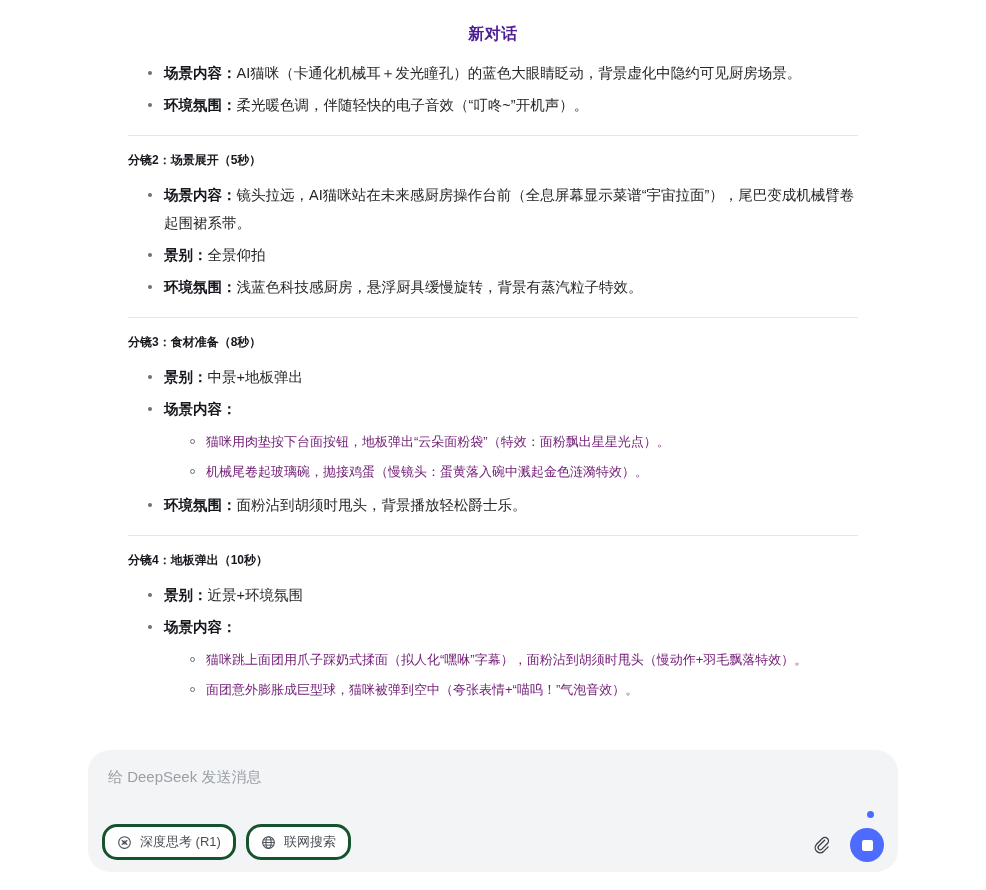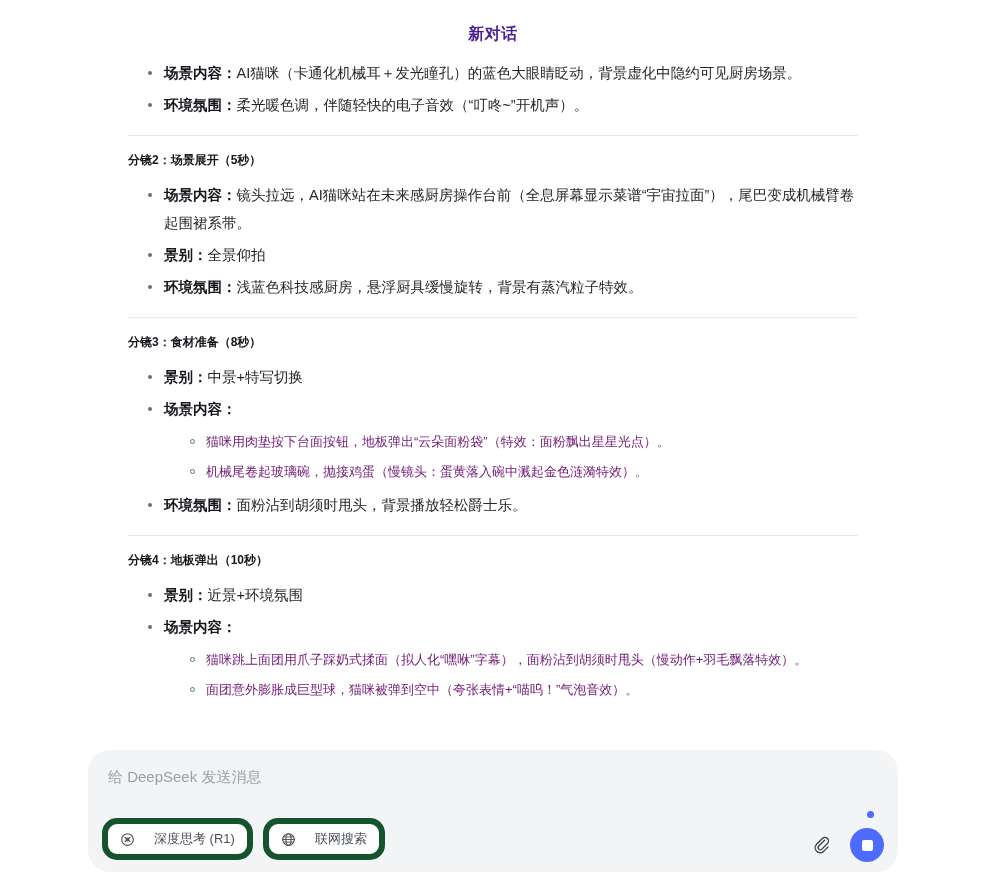--- a/index.html
+++ b/index.html
@@ -123,24 +123,24 @@
     position: absolute;
     left: 14px;
     bottom: 12px;
     display: flex;
     gap: 10px;
     align-items: center;
   }
   .tool-chip {
     display: inline-flex;
     align-items: center;
-    gap: 19px;
+    gap: 8px;
     height: 30px;
     padding: 0 12px;
-    border: 6px solid #14532d;
+    border: 3px solid #14532d;
     border-radius: 15px;
     background: #ffffff;
     font-size: 13px;
     color: #4a4f57;
     cursor: pointer;
     white-space: nowrap;
   }
   .tool-chip svg { display: block; }
   .composer-actions {
     position: absolute;
@@ -217,21 +217,21 @@
       <li>
         <span class="lbl">环境氛围：</span><span>浅蓝色科技感厨房，悬浮厨具缓慢旋转，背景有蒸汽粒子特效。</span>
       </li>
     </ul>
 
     <hr class="divider">
 
     <div class="section-heading">分镜3：食材准备（8秒）</div>
     <ul class="bullets">
       <li>
-        <span class="lbl">景别：</span><span>中景+特写切换</span>
+        <span class="lbl">景别：</span><span>中景+地板弹出</span>
       </li>
       <li>
         <span class="lbl">场景内容：</span>
         <ul class="sub-bullets">
           <li>猫咪用肉垫按下台面按钮，地板弹出“云朵面粉袋”（特效：面粉飘出星星光点）。</li>
           <li>机械尾卷起玻璃碗，抛接鸡蛋（慢镜头：蛋黄落入碗中溅起金色涟漪特效）。</li>
         </ul>
       </li>
       <li>
         <span class="lbl">环境氛围：</span><span>面粉沾到胡须时甩头，背景播放轻松爵士乐。</span>

